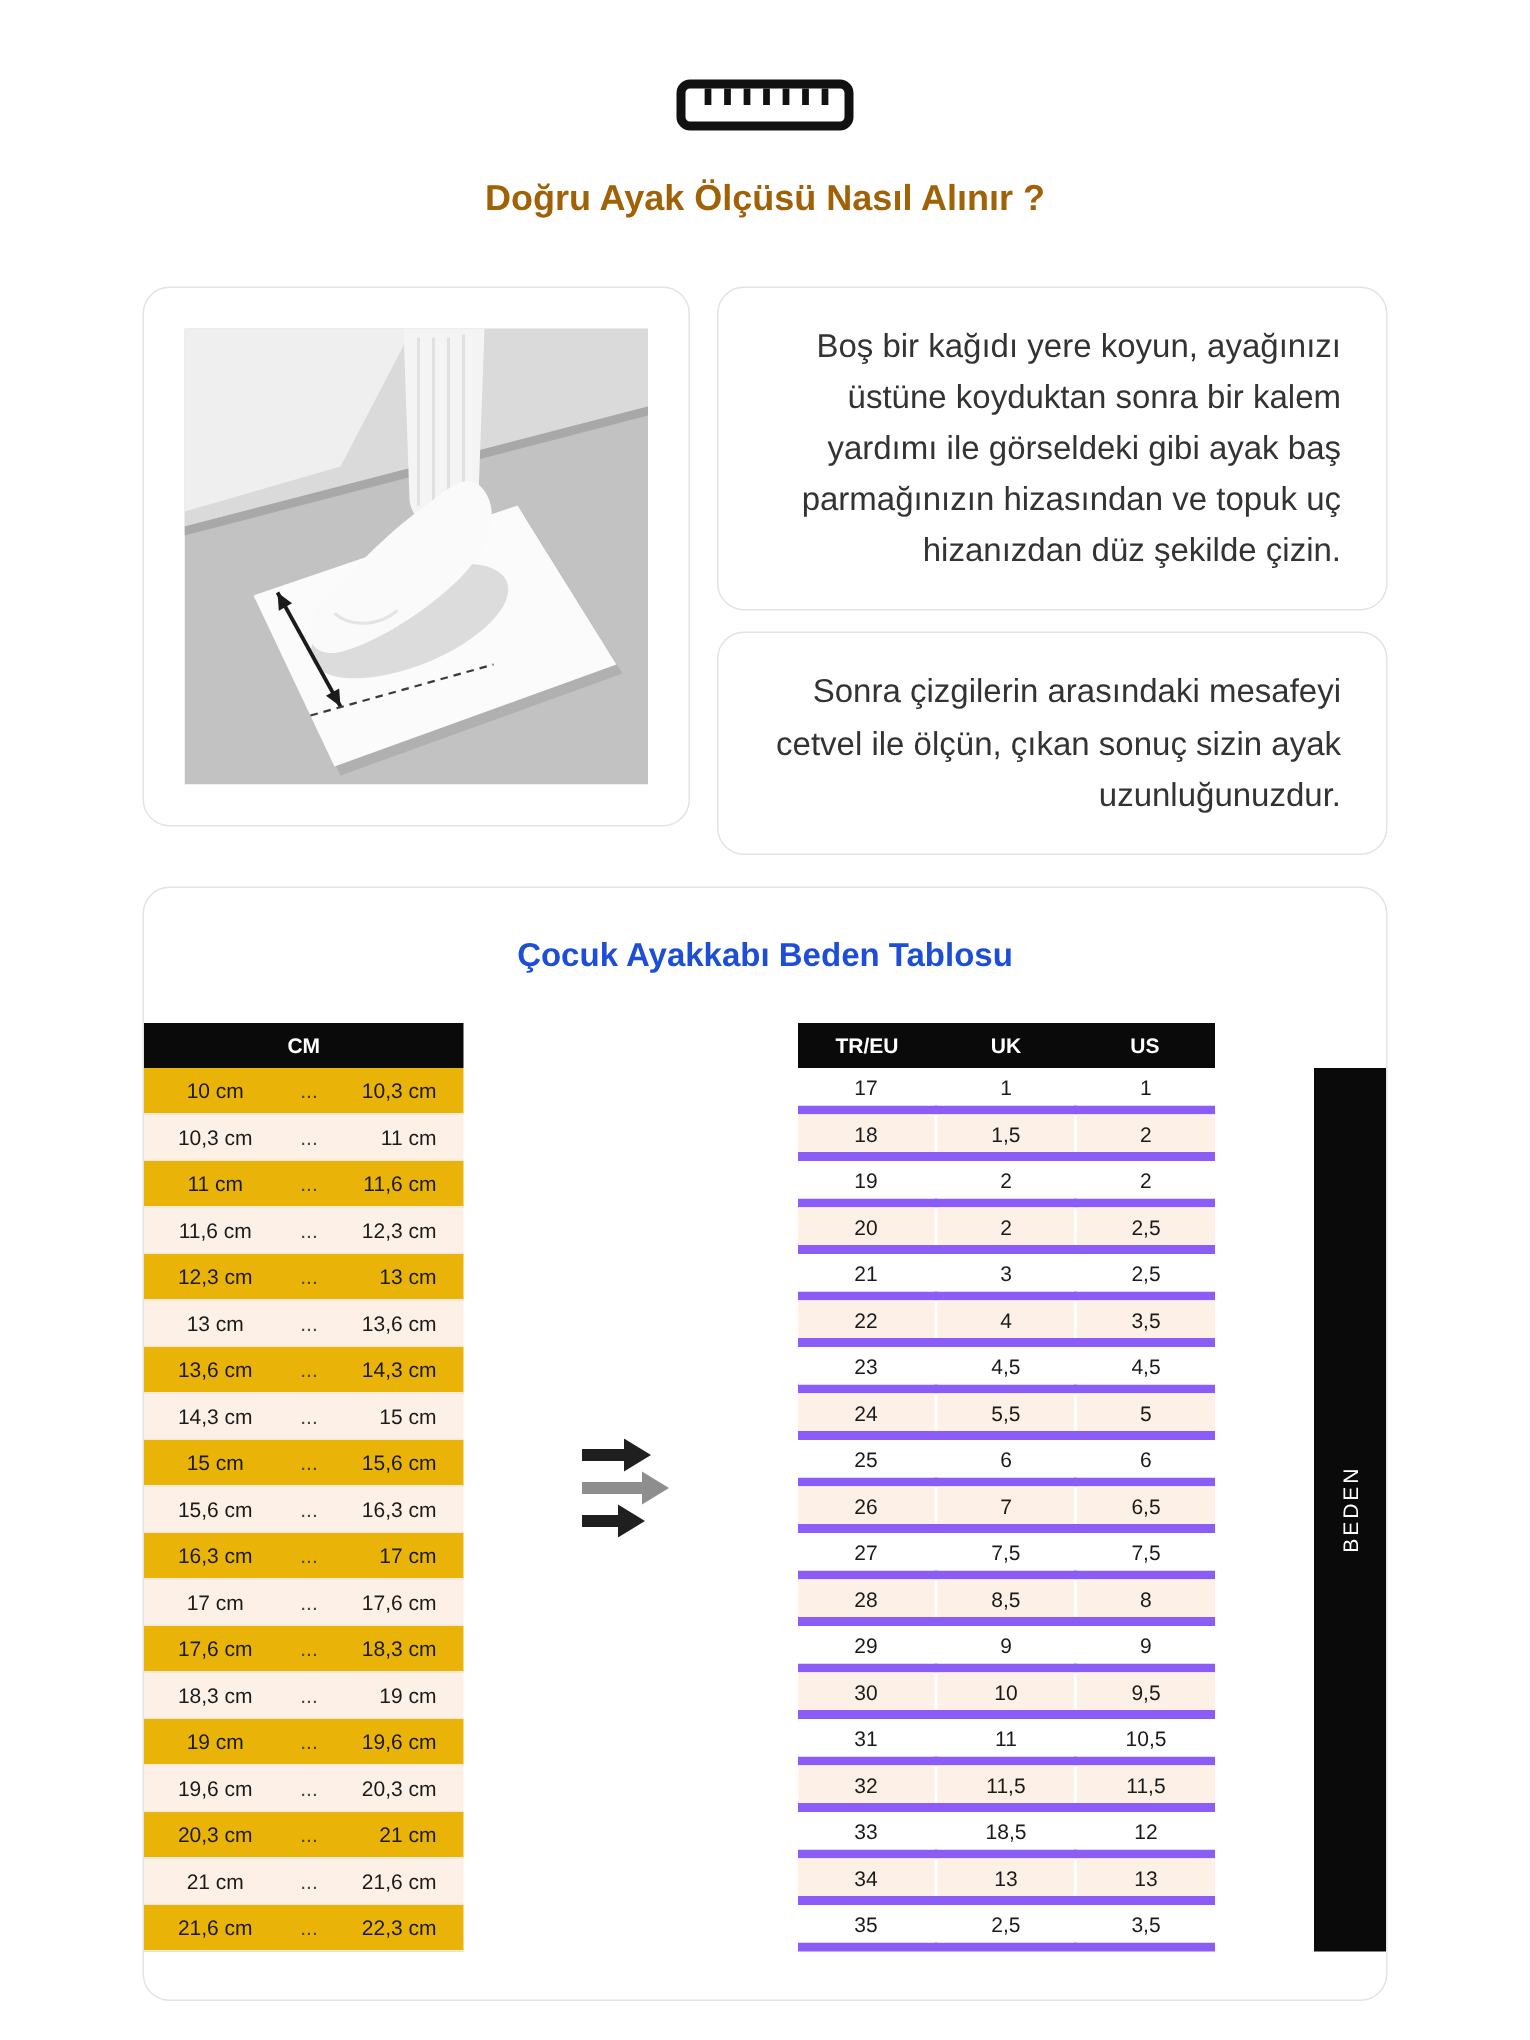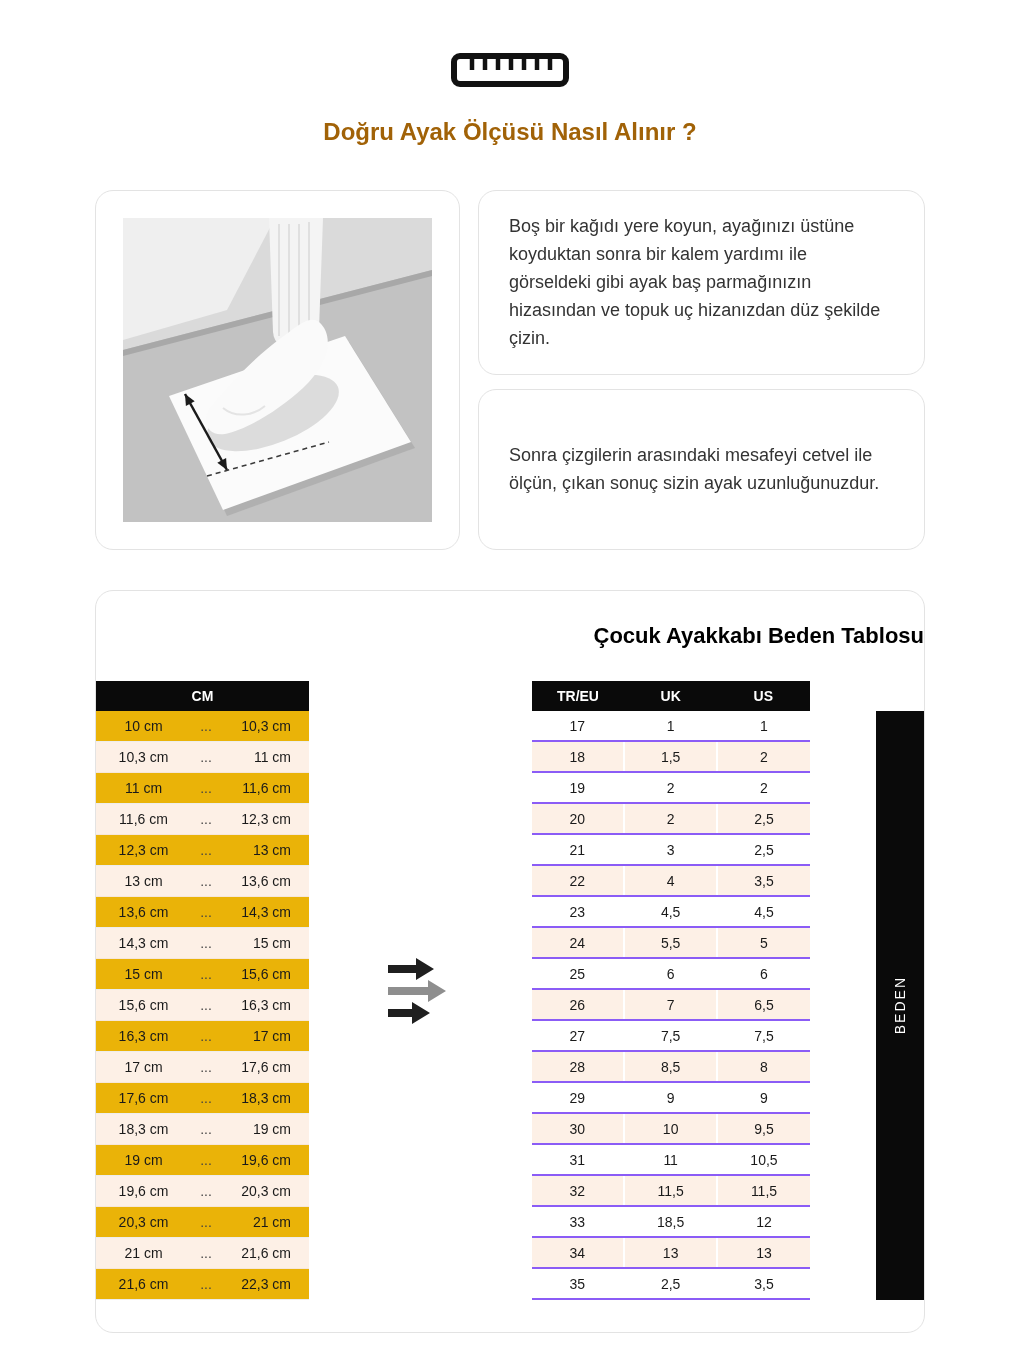--- a/index.html
+++ b/index.html
@@ -14,40 +14,40 @@
   .ruler-icon { display:inline-block; }
   .page-title { margin-top:24px; font-size:24px; font-weight:bold; color:#a16207; }
 
   .measure { display:flex; gap:18px; margin:44px 95px 0; height:360px; }
   .card { border:1px solid var(--card-border,#e3e3e3); border-radius:18px; background:#fff; }
   .photo-card { width:365px; padding:27px; }
   .photo-card svg { width:100%; height:100%; display:block; }
   .right-col { flex:1; display:flex; flex-direction:column; gap:14px; }
   .text-card { flex:1; padding:22px 30px; display:flex; flex-direction:column; justify-content:flex-start; }
   .text-card.center { justify-content:center; }
-  .text-card p { font-size:18px; line-height:1.55; color:#333; }
+  .text-card p { font-size:22px; line-height:1.55; color:#333;text-align:right; }
 
   .size-box { margin:40px 95px 0; border:1px solid var(--card-border,#e3e3e3); border-radius:18px; padding:32px 0 32px; }
-  .size-title { text-align:right; font-size:22px; font-weight:bold; color:#000000; }
+  .size-title { text-align:center; font-size:22px; font-weight:bold; color:#1d4ed8; }
   .tables { display:flex; justify-content:space-between; align-items:flex-start; margin-top:32px; }
 
   .cm-table { width:213px; }
   .t-header { background:var(--table-header-bg,#0a0a0a); color:#fff; height:30px; font-size:14px; font-weight:bold; }
   .cm-table .t-header { display:flex; align-items:center; justify-content:center; }
   .cm-row { display:grid; grid-template-columns:95px 30px 1fr; height:31px; align-items:center; font-size:14px; border-bottom:1px solid #ededed; background:#eab308; }
   .cm-row .cc0 { text-align:center; }
   .cm-row .cc1 { text-align:center; color:#444; }
   .cm-row .cc2 { text-align:right; padding-right:18px; }
   .cm-row.alt { background:var(--row-alt,#fdf0e6); border-bottom-color:#f6e7da; }
 
   .arrows-wrap { width:96px; align-self:center; display:flex; justify-content:center; }
 
   .size-table { width:278px; }
   .size-table .t-header { display:grid; grid-template-columns:1fr 1fr 1fr; align-items:center; text-align:center; }
-  .sz-row { display:grid; grid-template-columns:1fr 1fr 1fr; column-gap:2px; height:31px; border-bottom:2px solid #8b5cf6; background:#fff; }
+  .sz-row { display:grid; grid-template-columns:1fr 1fr 1fr; column-gap:2px; height:31px; border-bottom:6px solid #8b5cf6; background:#fff; }
   .sz-cell { display:flex; align-items:center; justify-content:center; font-size:14px; background:#fff; }
   .sz-cell.alt { background:var(--row-alt,#fdf0e6); }
 
   .beden-bar { width:48px; margin-left:3px; margin-top:30px; height:589px; background:var(--beden-bar-bg,#0a0a0a); display:flex; align-items:center; justify-content:center; }
   .beden-bar span { color:#fff; font-size:14px; letter-spacing:2px; writing-mode:vertical-rl; transform:rotate(180deg); }
 </style>
 </head>
 <body>
 
 <div class="header">

